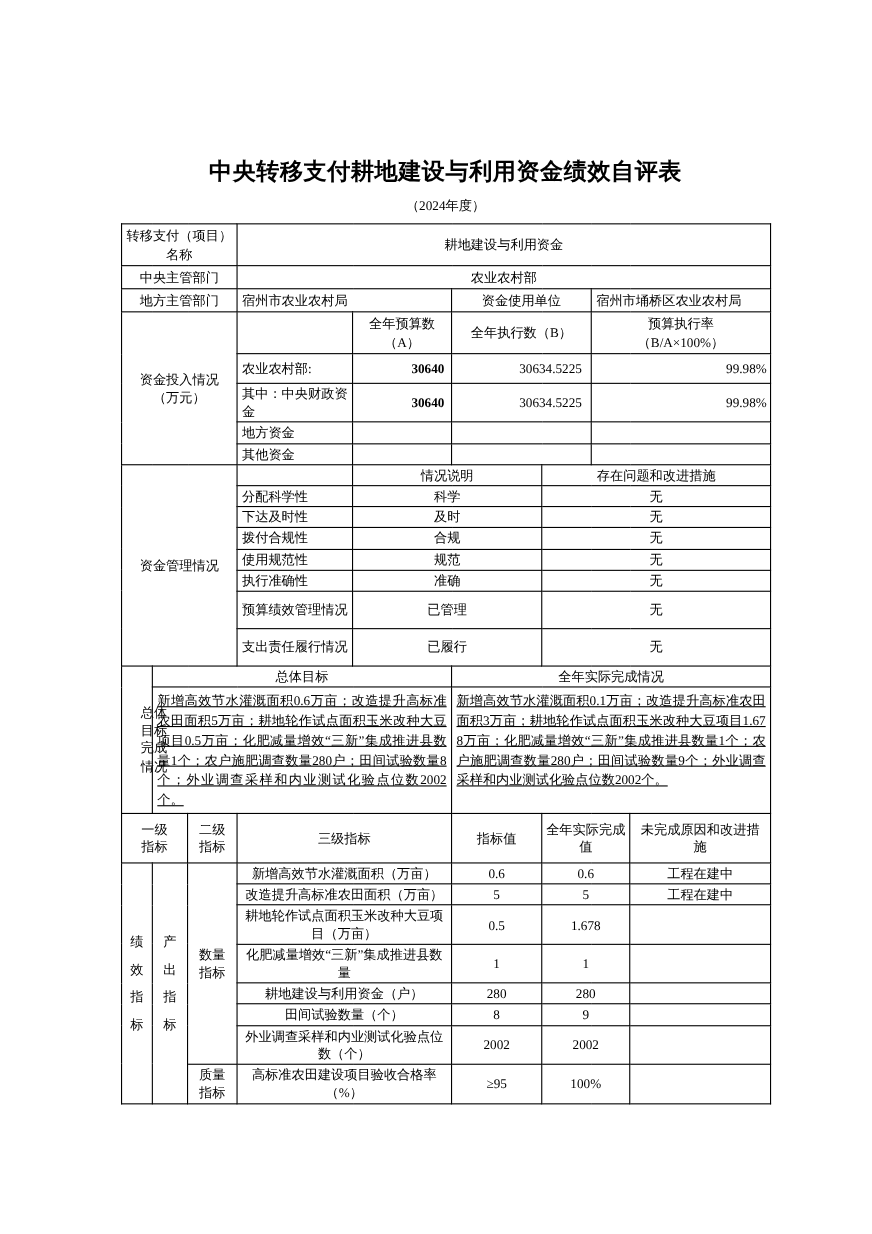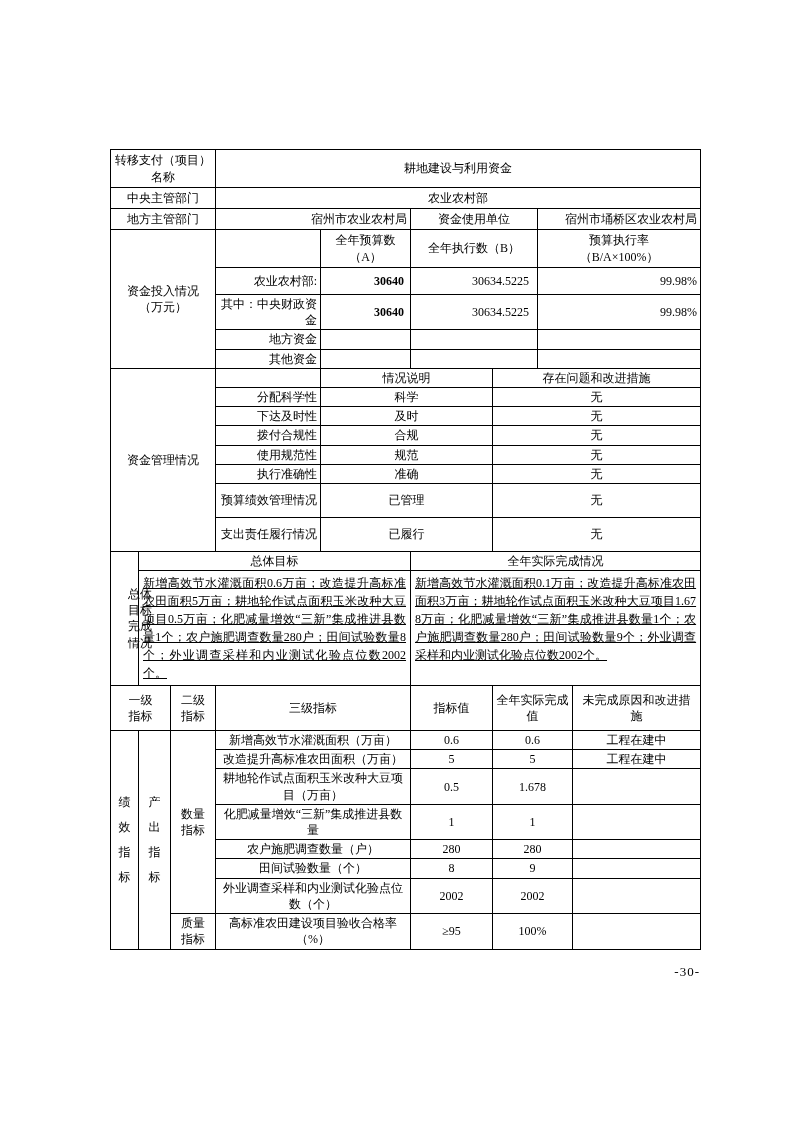--- a/index.html
+++ b/index.html
@@ -5,37 +5,39 @@
   * { margin: 0; padding: 0; box-sizing: border-box; }
   html, body { background: #ffffff; }
   body { font-family: "Liberation Serif", serif; color: #000; }
   .page { position: relative; width: 793px; height: 1122px; background: #fff; overflow: hidden; }
   .content { margin-left: 110px; width: 590px; padding-top: 142px; }
   .title { font-size: 21px; font-weight: bold; text-align: center; letter-spacing: 0.5px; }
   .subtitle { font-size: 12px; text-align: center; margin-top: 9px; }
   table { border-collapse: collapse; table-layout: fixed; width: 590px; margin-top: 7px; }
   td { border: 1px solid #000; font-size: 12px; text-align: center; vertical-align: middle;
        padding: 1px 3px; word-break: break-all; line-height: 1.35; }
-  .tl { text-align: right; padding-left: 4px; }
+  .tl { text-align: left; padding-left: 4px; }
   .preline { white-space: pre-line; }
   .para { text-align: justify; text-align-last: left; vertical-align: top; padding: 3px 4px; line-height: 18px; text-decoration: underline; }
   .num-a { text-align: right; padding-right: 6px; font-weight: bold; }
   .num-b { text-align: right; padding-right: 8px; margin-top: 16px; }
   .num-c { text-align: right; padding-left: 28px; }
   .p0 { padding: 16px; }
   .w1 { display: inline-block; width: 13px; line-height: 2.1; word-break: break-all; }
   .w2 { display: inline-block; width: 26px; word-break: break-all; }
   .pagenum { text-align: right; font-size: 13px; margin-top: 14px; letter-spacing: 1px; }
 </style>
 </head>
 <body>
 
 <div class="page">
   <div class="content">
 
+    <div class="title">中央转移支付耕地建设与利用资金绩效自评表</div>
+    <div class="subtitle">（2024年度）</div>
 
     <table>
       <colgroup>
         <col style="width:28px">
           <col style="width:32px">
           <col style="width:45px">
         <col style="width:105px">
           <col style="width:90px">
           <col style="width:82px">
         <col style="width:45px">
@@ -175,21 +177,21 @@
           <td colspan="2">1.678</td>
           <td></td>
         </tr>
         <tr style="height:35px">
           <td colspan="2">化肥减量增效“三新”集成推进县数量</td>
           <td>1</td>
           <td colspan="2">1</td>
           <td></td>
         </tr>
         <tr style="height:19px">
-          <td colspan="2">农户施肥调查数量（户）</td>
+          <td colspan="2">耕地建设与利用资金（户）</td>
           <td>280</td>
           <td colspan="2">280</td>
           <td></td>
         </tr>
         <tr style="height:19px">
           <td colspan="2">田间试验数量（个）</td>
           <td>8</td>
           <td colspan="2">9</td>
           <td></td>
         </tr>
@@ -203,15 +205,14 @@
           <td><span class="w2">质量指标</span></td>
           <td colspan="2">高标准农田建设项目验收合格率（%）</td>
           <td>≥95</td>
           <td colspan="2">100%</td>
           <td></td>
         </tr>
 
       </tbody>
     </table>
 
-    <div class="pagenum">-30-</div>
   </div>
 </div>
 
 </body></html>

